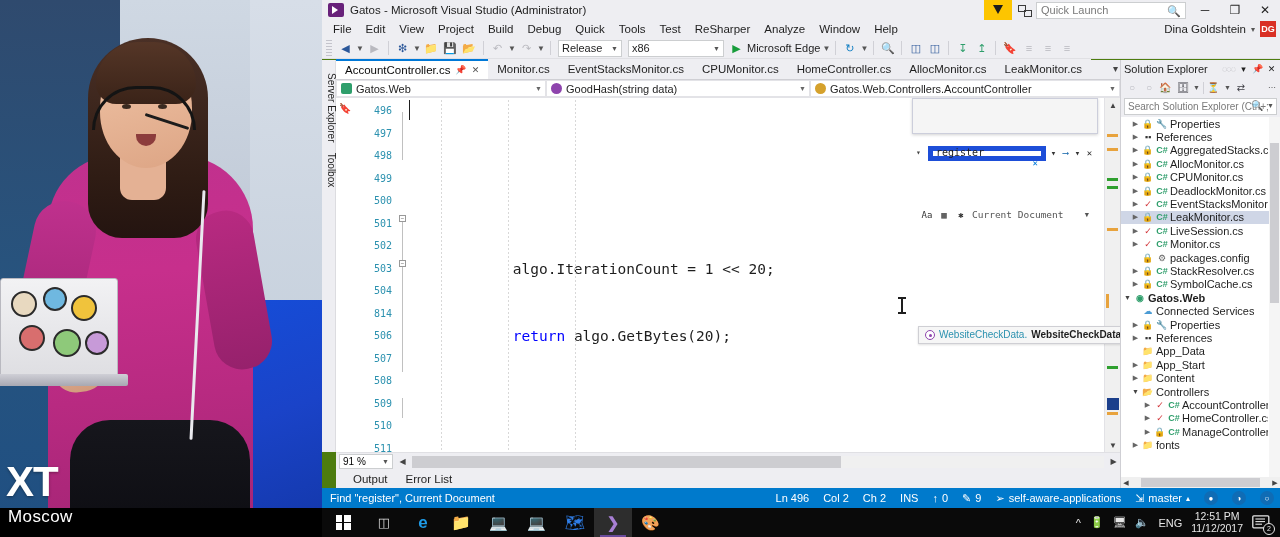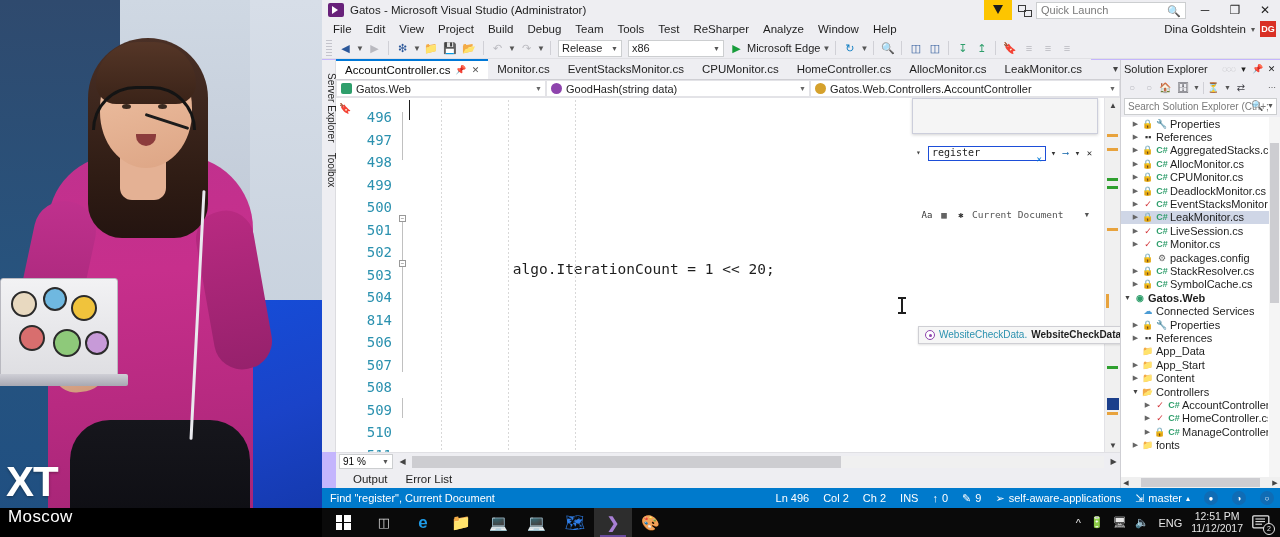--- a/index.html
+++ b/index.html
@@ -125,21 +125,21 @@
   }
   .xt-sub {
     position:absolute; left:8px; bottom:10px; z-index:9;
     color:#fff; font-size:17px; letter-spacing:.4px;
     text-shadow: 0 1px 3px rgba(0,0,0,.35);
   }
 
   
   .vs {
     position:absolute; left:322px; top:0; width:958px; height:508px;
-    background:#c4b5fd;
+    background:#4d7c0f;
   }
   .vs-titlebar {
     position:relative; height:20px; background:#eeeef2;
     display:flex; align-items:center;
   }
   .vs-logo {
     width:16px; height:14px; margin-left:6px; margin-right:6px;
     background:#68217a; border-radius:2px; position:relative;
   }
   .vs-logo:after {
@@ -249,22 +249,22 @@
     position:absolute; left:14px; top:98px; right:160px; bottom:56px;
     background:#fff; display:flex; overflow:hidden;
   }
   .glyphmargin { width:18px; background:#fff; flex:0 0 18px; position:relative; }
   .bookmark-ico {
     position:absolute; left:3px; top:5px; width:10px;height:10px;
     font-size:10px; color:#c58b00;
   }
   .linenums {
     width:44px; flex:0 0 44px; text-align:right; padding-right:6px;
-    font-family:"DejaVu Sans Mono", monospace; font-size:14px;
-    color:#2b91af; padding-top:8px; line-height:22.5px;
+    font-family:"DejaVu Sans Mono", monospace; font-size:10px;
+    color:#2b91af; padding-top:2px; line-height:22.5px;
   }
   .foldmargin { width:10px; flex:0 0 10px; position:relative; padding-top:2px;}
   .foldbox {
     position:absolute; left:1px; width:7px;height:7px;
     border:1px solid #999; font-size:6px; line-height:5px;
     text-align:center; color:#555; background:#fff;
   }
   .foldline { position:absolute; left:4px; width:1px; background:#c0c0c0; }
   .codearea {
     flex:1; position:relative; padding-top:2px;
@@ -289,21 +289,21 @@
 
   
   .findwidget {
     position:absolute; right:22px; top:0px; width:186px; height:36px;
     background:#f5f5f5; border:1px solid #cccedb; z-index:20;
     box-shadow: 0 1px 3px rgba(0,0,0,.18);
   }
   .fw-row1 { height:19px; display:flex; align-items:center; gap:3px; padding:0 3px; }
   .fw-exp { font-size:8px; color:#444; width:9px; }
   .fw-input {
-    flex:1; height:15px; background:#fff; border:1px solid #1d4ed8;
+    flex:1; height:15px; background:#fff; border:5px solid #1d4ed8;
     font-size:10px; color:#1e1e1e; padding:0 3px; display:flex; align-items:center;
     position:relative;
   }
   .fw-clear { position:absolute; right:3px; top:1px; color:#0078d7; font-size:9px; }
   .fw-icn { font-size:9px; color:#333; width:9px; text-align:center; }
   .fw-row2 { height:15px; display:flex; align-items:center; gap:5px; padding:0 8px;
     font-size:9.5px; color:#555; }
   .fw-opt { width:12px;height:12px; display:flex;align-items:center;justify-content:center;
     font-size:9px; color:#333; }
 
@@ -516,21 +516,21 @@
       </div>
     </div>
 
     <div class="vs-menurow">
       <div class="mi">File</div>
       <div class="mi">Edit</div>
       <div class="mi">View</div>
       <div class="mi">Project</div>
       <div class="mi">Build</div>
       <div class="mi">Debug</div>
-      <div class="mi">Team</div>
+      <div class="mi">Quick</div>
       <div class="mi">Tools</div>
       <div class="mi">Test</div>
       <div class="mi">ReSharper</div>
       <div class="mi">Analyze</div>
       <div class="mi">Window</div>
       <div class="mi">Help</div>
       <div class="user-area">
         <span>Dina Goldshtein</span>
         <span style="font-size:8px;color:#555;">▾</span>
         <span class="user-avatar">DG</span>
@@ -663,20 +663,21 @@
         <div class="foldline" style="top:300px;height:20px;"></div>
       </div>
 
       <div class="codearea">
         <div class="indentguide" style="left:33px;"></div>
         <div class="indentguide" style="left:100px;"></div>
         <div class="indentguide" style="left:167px;"></div>
         <div class="caret" style="left:1px;"></div>
 
         <div>            algo.IterationCount = 1 &lt;&lt; 20;</div>
+        <div>            <span class="kw">return</span> algo.GetBytes(20);</div>
         
         
         
         
         
         
         
         
         
         

